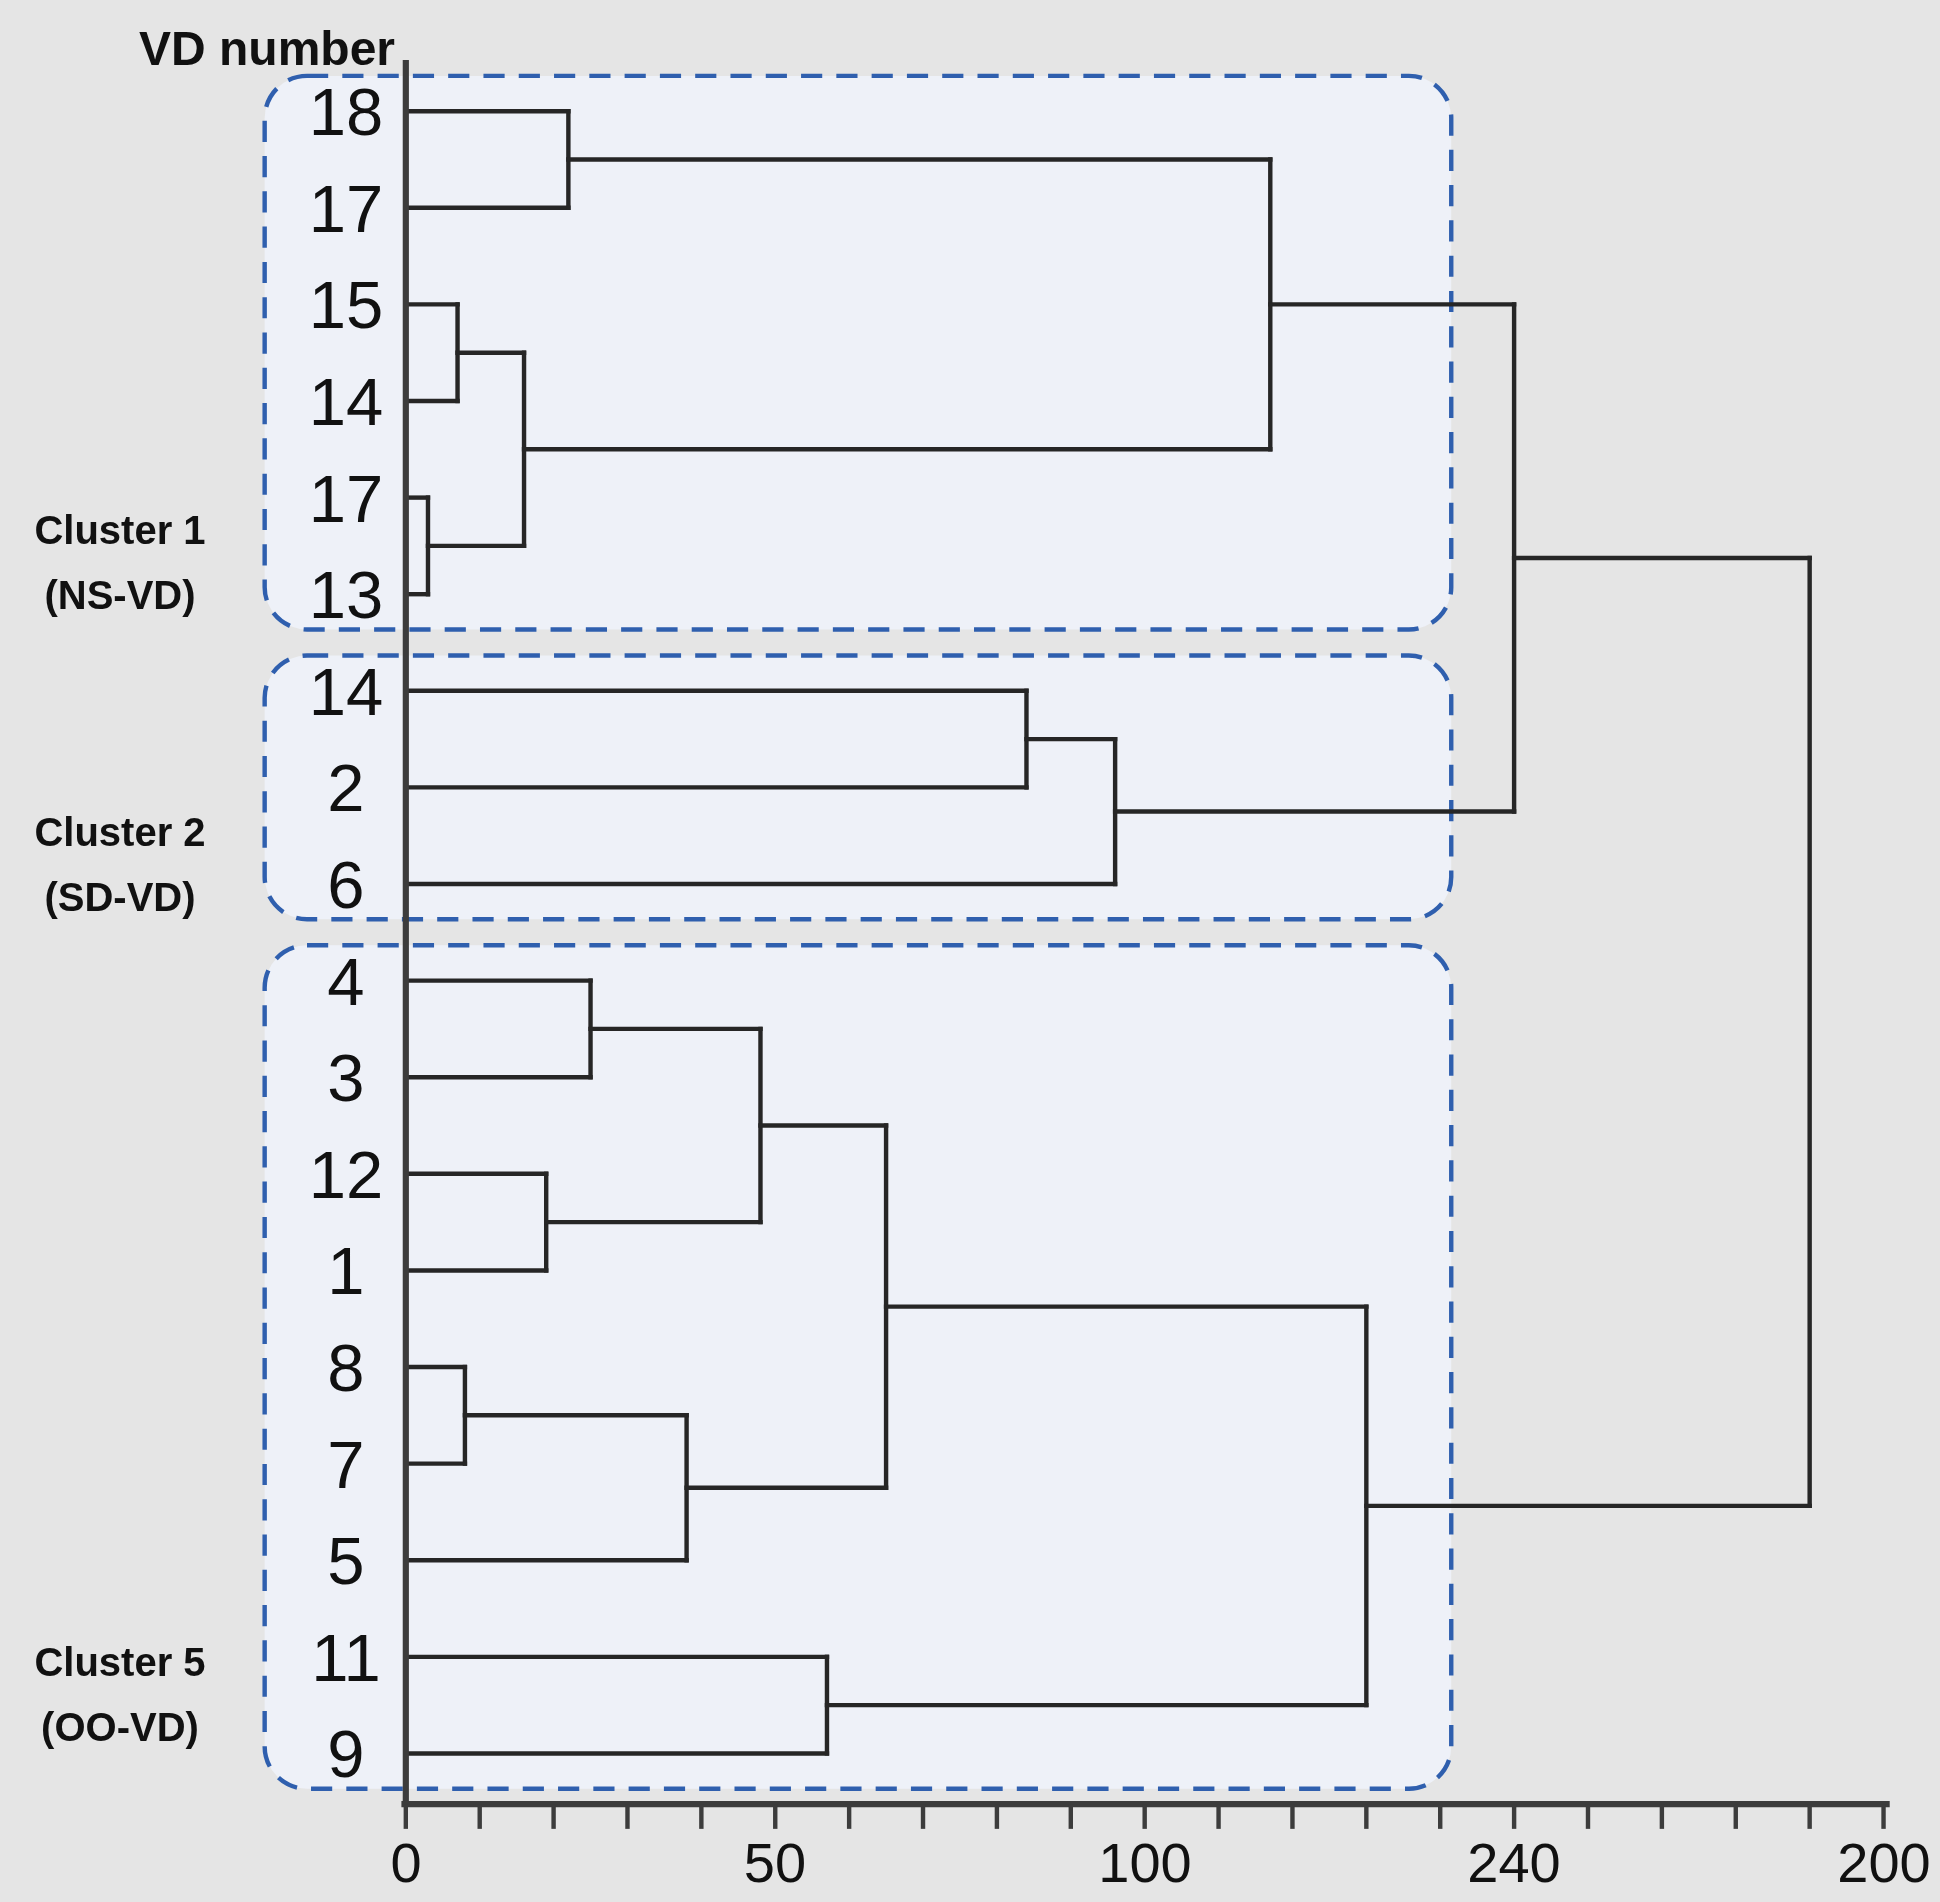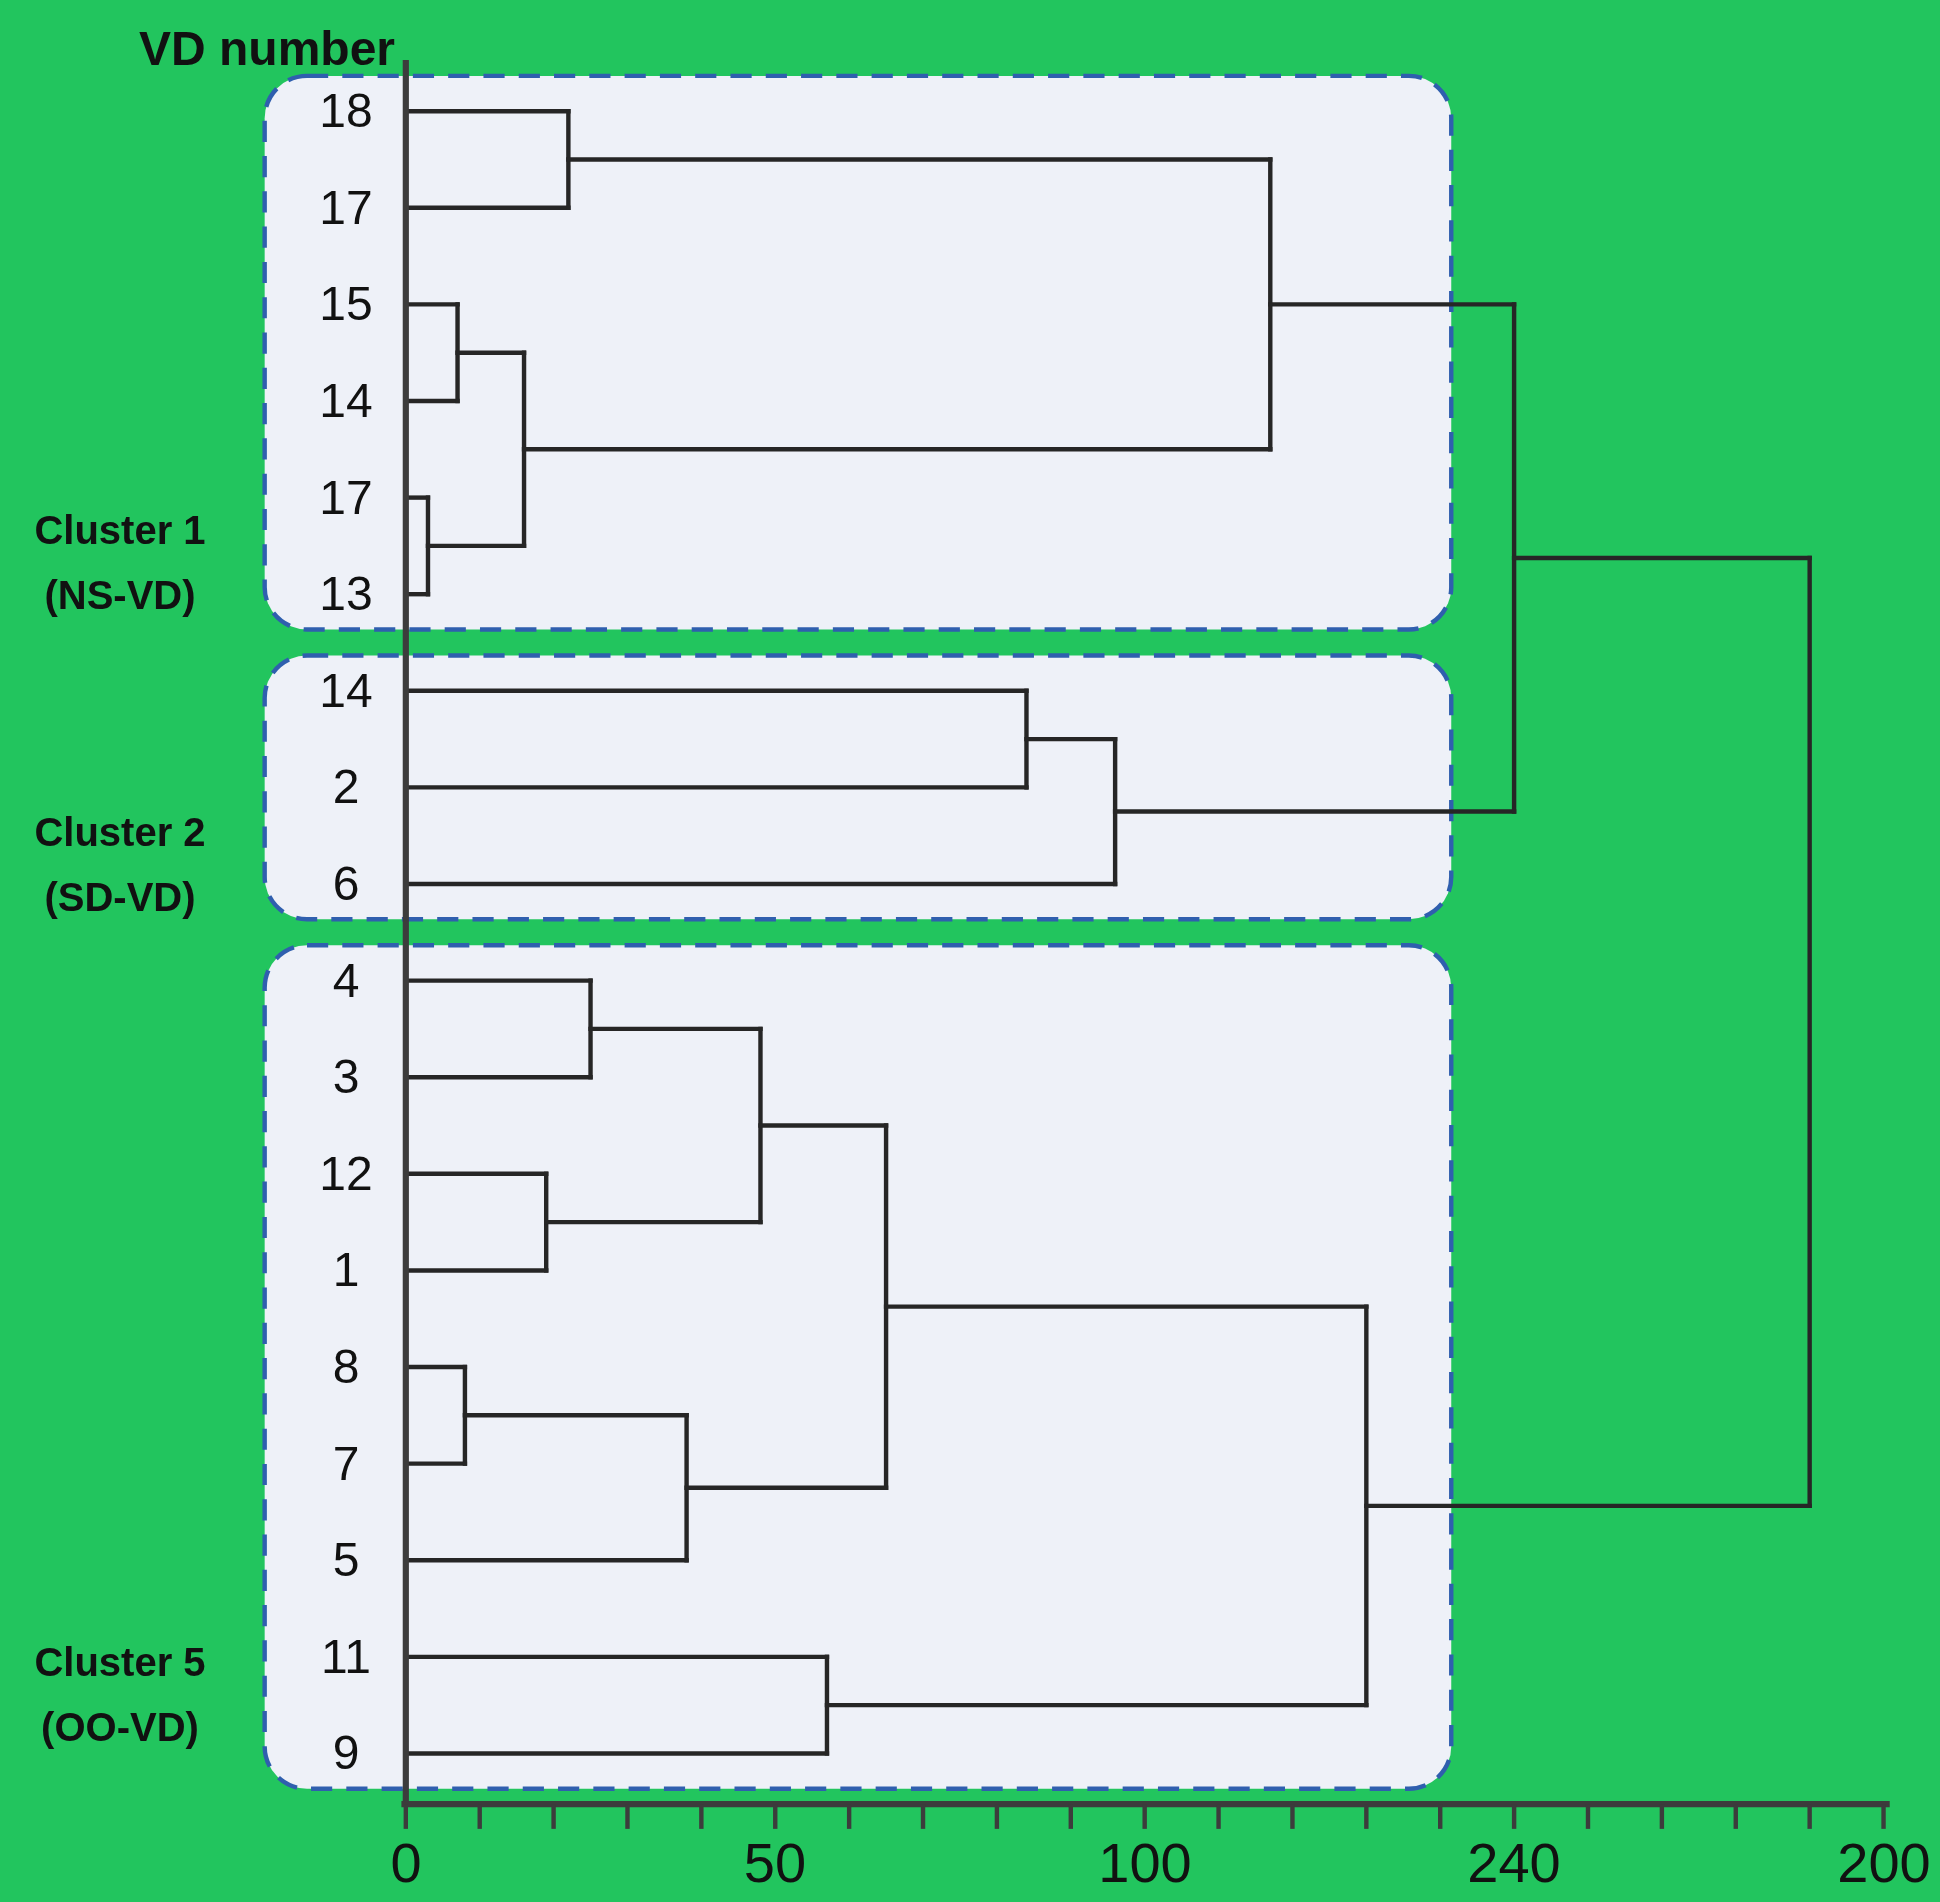--- a/index.html
+++ b/index.html
@@ -1,33 +1,33 @@
 <!DOCTYPE html>
 <html style="font-size:14px"><head>
 <meta charset="utf-8">
 <style>
   html, body { margin: 0; padding: 0; background: #ffffff; }
   #figure {
     position: relative;
     width: 1940px;
     height: 1903px;
-    background: #22c55e;
+    background: #e5e5e5;
     font-family: "Liberation Sans", sans-serif;
     overflow: hidden;
   }
   #figure svg { position: absolute; left: 0; top: 0; }
   .txt {
     position: absolute;
     transform: translate(-50%, -50%);
     white-space: nowrap;
     color: #111111;
     line-height: 1;
   }
   .title-txt   { font-size: 48px; font-weight: bold; }
-  .leaf-txt    { font-size: 48px; font-weight: 400; }
+  .leaf-txt    { font-size: 67px; font-weight: 400; }
   .cluster-txt { font-size: 40px; font-weight: bold; }
   .tick-txt    { font-size: 56px; font-weight: 400; }
 </style>
 </head>
 <body>
 
 <div id="figure">
   <svg id="plot" width="1940" height="1903" viewBox="0 0 2199 2157">
       <rect x="300" y="86" width="1345" height="627.5" rx="48" fill="#eef1f8" stroke="#2f5fae" stroke-width="5" stroke-dasharray="24 16"></rect>
       <rect x="300" y="743" width="1345" height="299" rx="48" fill="#eef1f8" stroke="#2f5fae" stroke-width="5" stroke-dasharray="24 16"></rect>

